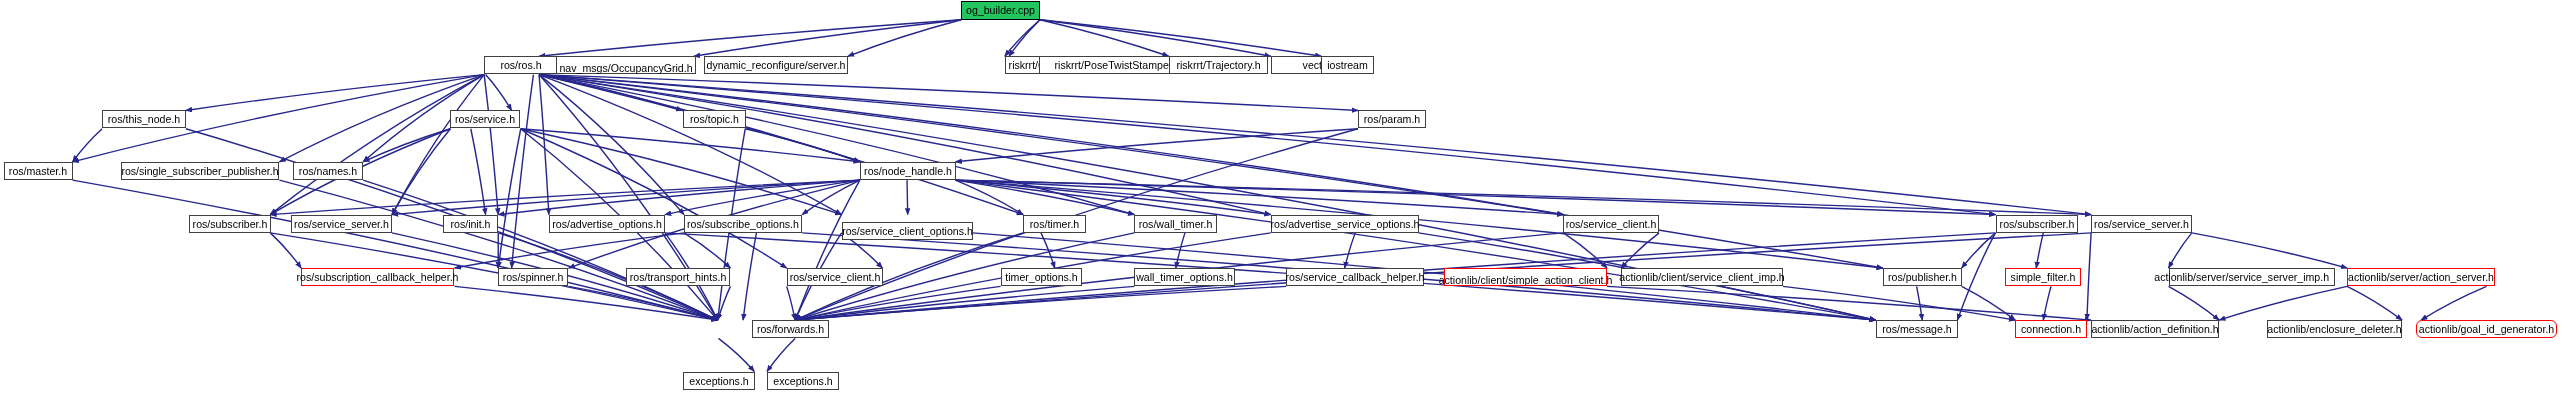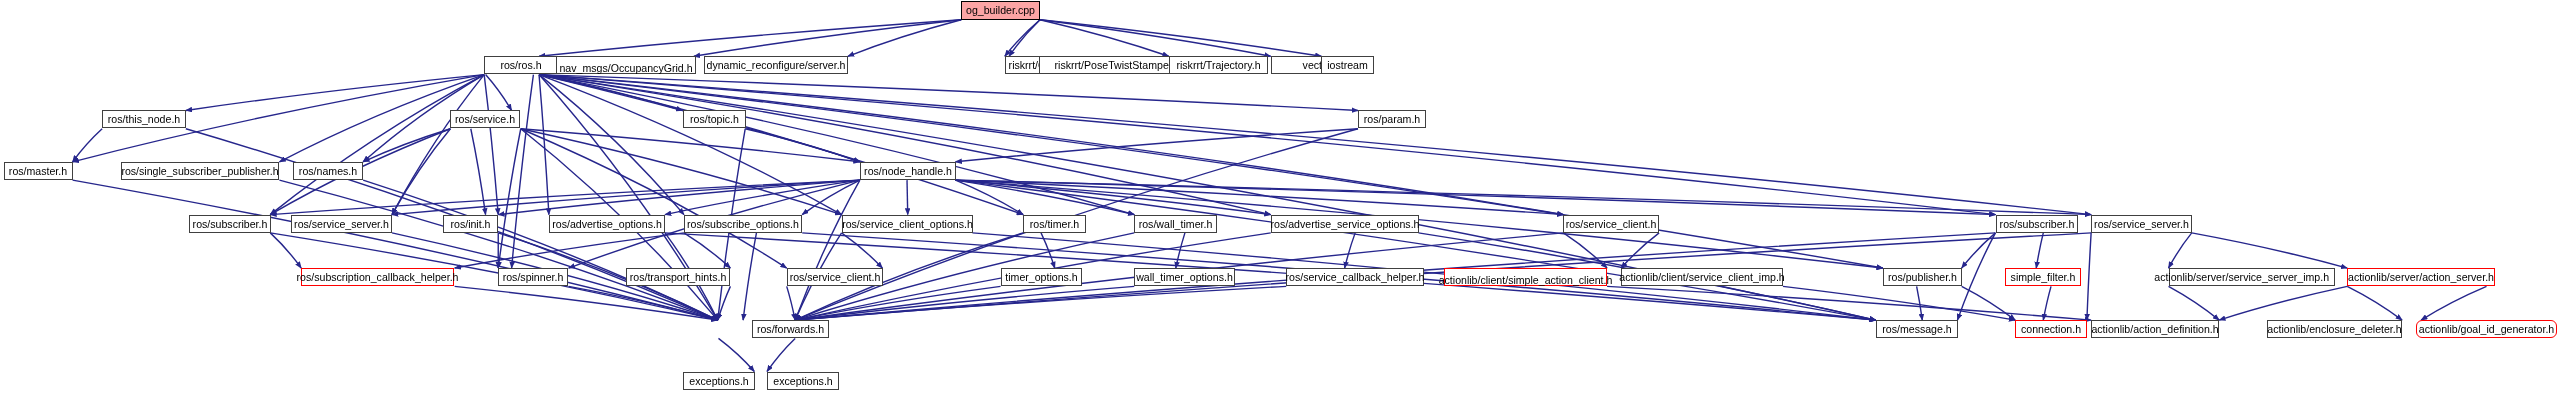--- a/index.html
+++ b/index.html
@@ -21,21 +21,21 @@
     font-size:10.6px;
     line-height:1;
     white-space:nowrap;
     display:flex;
     align-items:center;
     justify-content:center;
     padding:0 4.9px;
     height:18.3px;
     z-index:5;
   }
-  .node.root{background:#fca5a5;border-color:#000000;}
+  .node.root{background:#22c55e;border-color:#000000;}
   .node.red{border-color:#ff0000;}
   .node .lbl{pointer-events:none;}
 </style>
 </head>
 <body>
 
 <div id="graph">
   <svg id="edges" width="2576" height="394" viewBox="0 0 3661 560" xmlns="http://www.w3.org/2000/svg">
     <defs>
       <marker id="arrow" markerWidth="10" markerHeight="8" refX="9" refY="4" orient="auto" markerUnits="userSpaceOnUse">
@@ -221,21 +221,21 @@
       </div>
       <div class="node" style="left: 443px; top: 215px; width: 55px;">
         <span class="lbl">ros/init.h</span>
       </div>
       <div class="node" style="left: 549px; top: 215px; width: 116px;">
         <span class="lbl">ros/advertise_options.h</span>
       </div>
       <div class="node" style="left: 684px; top: 215px; width: 118px;">
         <span class="lbl">ros/subscribe_options.h</span>
       </div>
-      <div class="node" style="left: 842px; top: 215px; width: 131px;">
+      <div class="node" style="left: 842px; top: 222px; width: 131px;">
         <span class="lbl">ros/service_client_options.h</span>
       </div>
       <div class="node" style="left: 1023px; top: 215px; width: 63px;">
         <span class="lbl">ros/timer.h</span>
       </div>
       <div class="node" style="left: 1134px; top: 215px; width: 83px;">
         <span class="lbl">ros/wall_timer.h</span>
       </div>
       <div class="node" style="left: 1271px; top: 215px; width: 148px;">
         <span class="lbl">ros/advertise_service_options.h</span>

